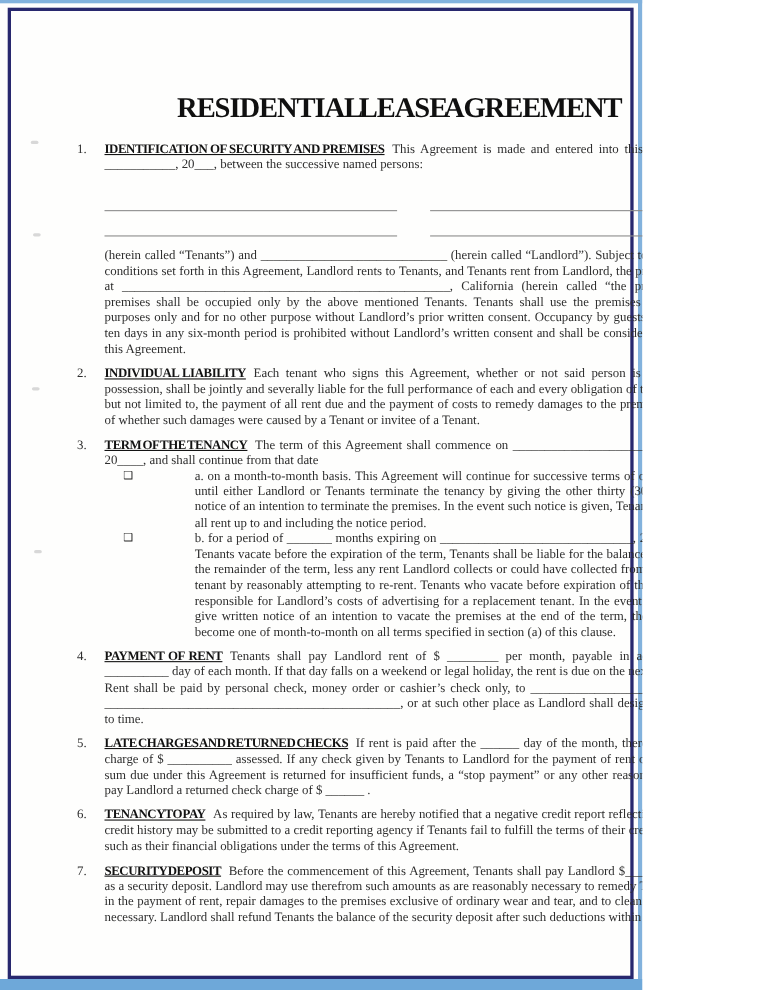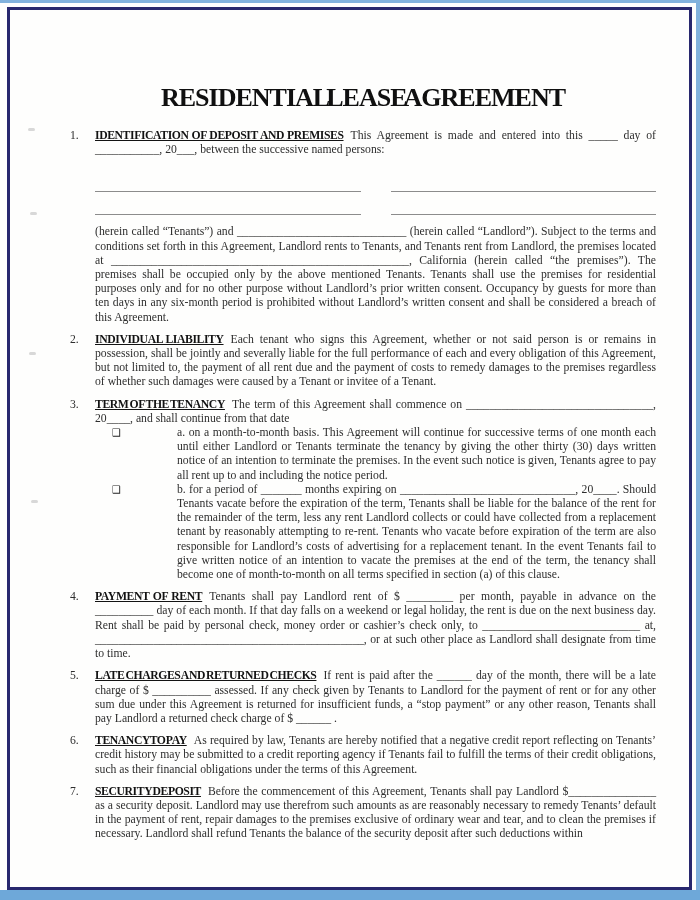--- a/index.html
+++ b/index.html
@@ -1,16 +1,16 @@
 <!DOCTYPE html>
 <html><head>
 <meta charset="utf-8">
 <style>
   html,body{margin:0;padding:0;background:#ffffff;}
-  .scan{position:relative;width:700px;height:900px;background:#fefefdff;background:#fefefd;
+  .scan{position:relative;width:584px;height:900px;background:#fefefdff;background:#fefefd;
         font-family:"Liberation Serif", serif;color:#2e2e2e;overflow:hidden;}
   
   .edge{position:absolute;background:#82b2dd;}
   .edge-top{top:0;left:0;right:0;height:3px;}
   .edge-right{top:0;right:0;bottom:0;width:4px;}
   .edge-bottom{left:0;right:0;bottom:0;height:10px;background:#6ea8d9;}
   
   .frame{position:absolute;top:7px;left:7px;right:8px;bottom:10px;border:3px solid #28286e;pointer-events:none;}
   
   .art{position:absolute;width:7px;height:3px;background:#cccccc;border-radius:2px;opacity:.75;filter:blur(.5px);}
@@ -44,21 +44,21 @@
   <div class="art a3"></div>
   <div class="art a4"></div>
 
   <div class="content">
 
     <h1 class="title">RESIDENTIAL LEASE AGREEMENT</h1>
 
     <div class="section">
       <span class="num">1.</span>
       <div class="secbody">
-        <p class="para"><span class="hd">IDENTIFICATION OF DEPOSIT AND PREMISES</span><span>This Agreement is made and entered into this _____ day of ___________, 20___, between the successive named persons:</span></p>
+        <p class="para"><span class="hd">IDENTIFICATION OF SECURITY AND PREMISES</span><span>This Agreement is made and entered into this _____ day of ___________, 20___, between the successive named persons:</span></p>
         <div class="blanks">
           <div class="blank-line"></div>
           <div class="blank-line"></div>
           <div class="blank-line"></div>
           <div class="blank-line"></div>
         </div>
         <p class="para">(herein called “Tenants”) and _____________________________ (herein called “Landlord”).  Subject to the terms and conditions set forth in this Agreement, Landlord rents to Tenants, and Tenants rent from Landlord, the premises located at ___________________________________________________, California (herein called “the premises”).  The premises shall be occupied only by the above mentioned Tenants.  Tenants shall use the premises for residential purposes only and for no other purpose without Landlord’s prior written consent.  Occupancy by guests for more than ten days in any six-month period is prohibited without Landlord’s written consent and shall be considered a breach of this Agreement.</p>
       </div>
     </div>
 

